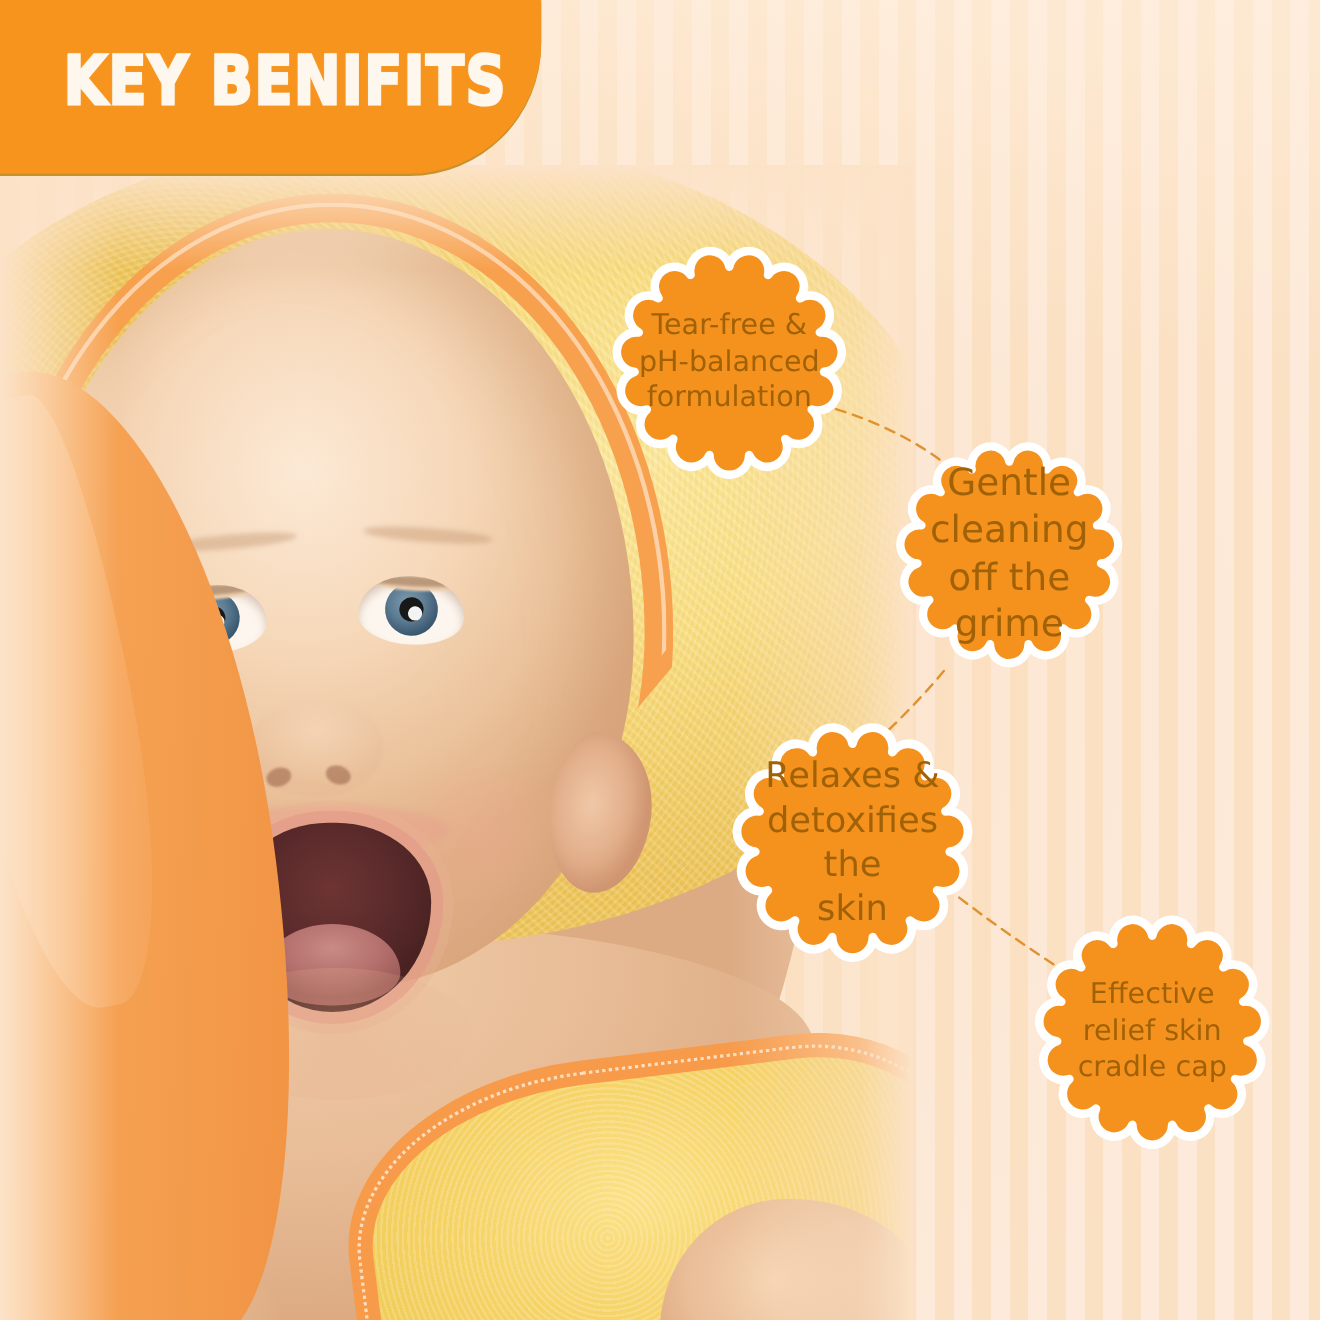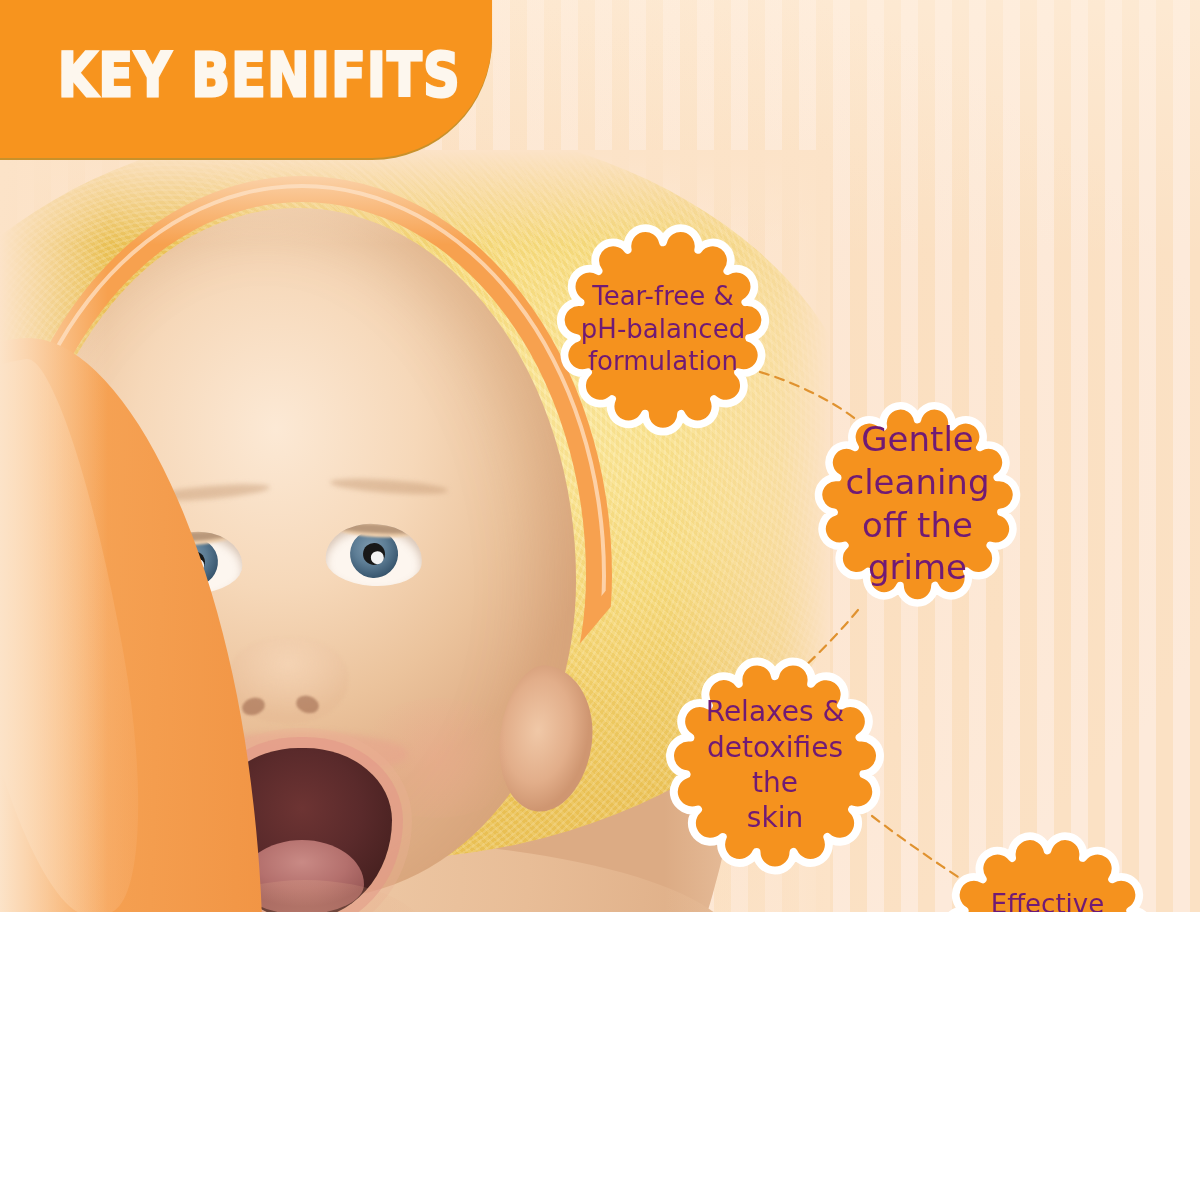--- a/index.html
+++ b/index.html
@@ -9,21 +9,21 @@
   body {
     width: 1200px;
     height: 1200px;
     overflow: hidden;
     font-family: "Liberation Sans", sans-serif;
   }
 
   #poster {
     position: relative;
     width: 1200px;
-    height: 912px;
+    height: 1200px;
     overflow: hidden;
     background: #fde6cd;
   }
 
   
   .bg-stripes {
     position: absolute;
     inset: 0;
     background-color: #fce3c8;
     background-image: repeating-linear-gradient(
@@ -307,38 +307,38 @@
     z-index: 50;
   }
   .badge svg { display: block; overflow: visible; }
   .badge-text {
     position: absolute;
     inset: 0;
     display: flex;
     align-items: center;
     justify-content: center;
     text-align: center;
-    color: #701a75;
+    color: #a16207;
     font-size: 26px;
     line-height: 1.26;
     font-weight: 400;
     padding: 0 26px;
     box-sizing: border-box;
     font-family: "DejaVu Sans", sans-serif;
     white-space: pre-line;
   }
 
   #badge-1 { left: 552px; top: 218px; width: 222px; height: 222px; }
   #badge-2 { left: 810px; top: 396px; width: 215px; height: 215px; }
   #badge-3 { left: 661px; top: 651px; width: 228px; height: 228px; }
   #badge-4 { left: 936px; top: 826px; width: 223px; height: 223px; }
 
   #badge-1 .badge-text { font-size: 26px; }
   #badge-2 .badge-text { font-size: 34px; }
-  #badge-3 .badge-text { font-size: 28px; }
+  #badge-3 .badge-text { font-size: 32px; }
   #badge-4 .badge-text { font-size: 26px; }
 </style>
 </head>
 <body>
 
 <div id="poster">
 
   <div class="bg-stripes"></div>
   <div class="bg-warm-wash"></div>
 

